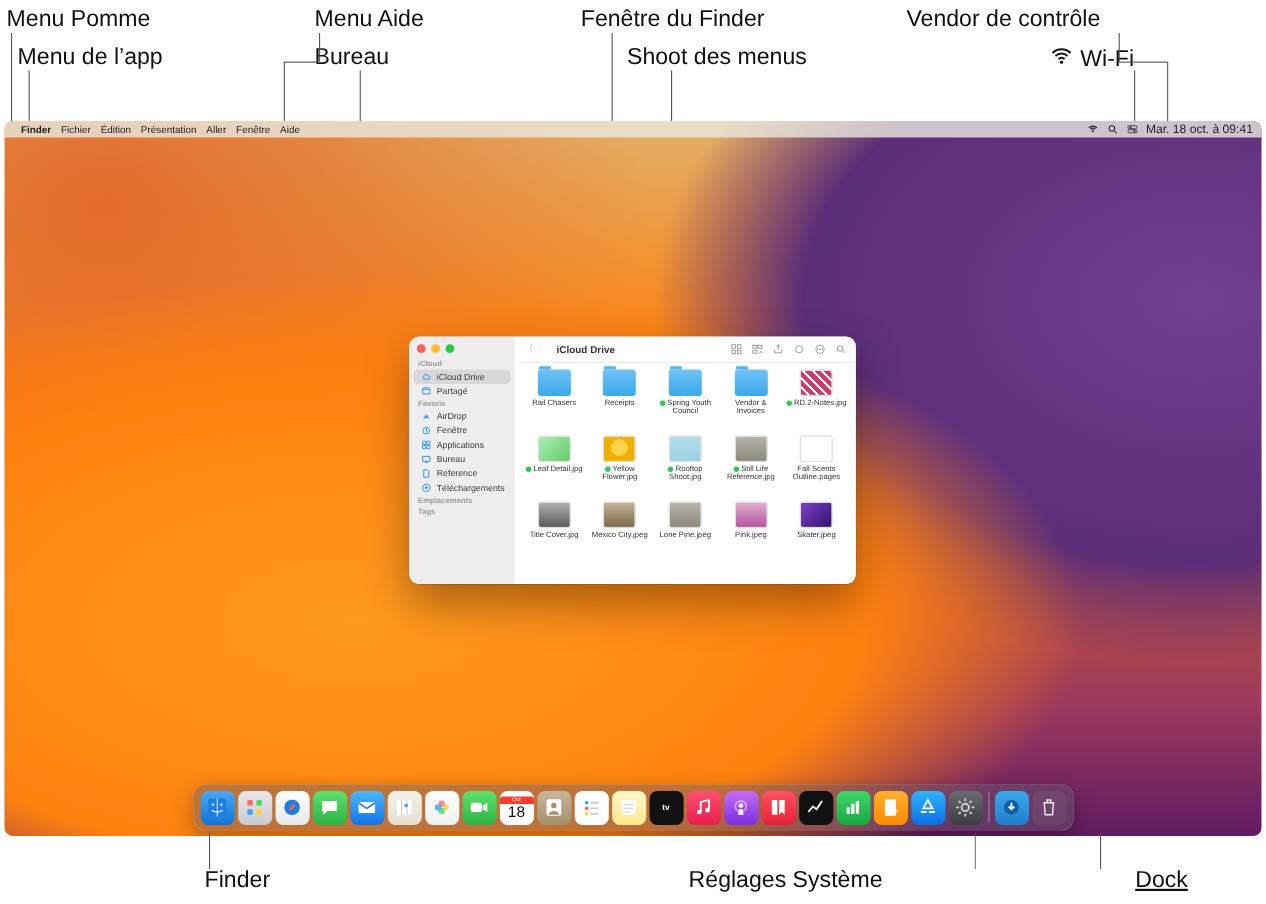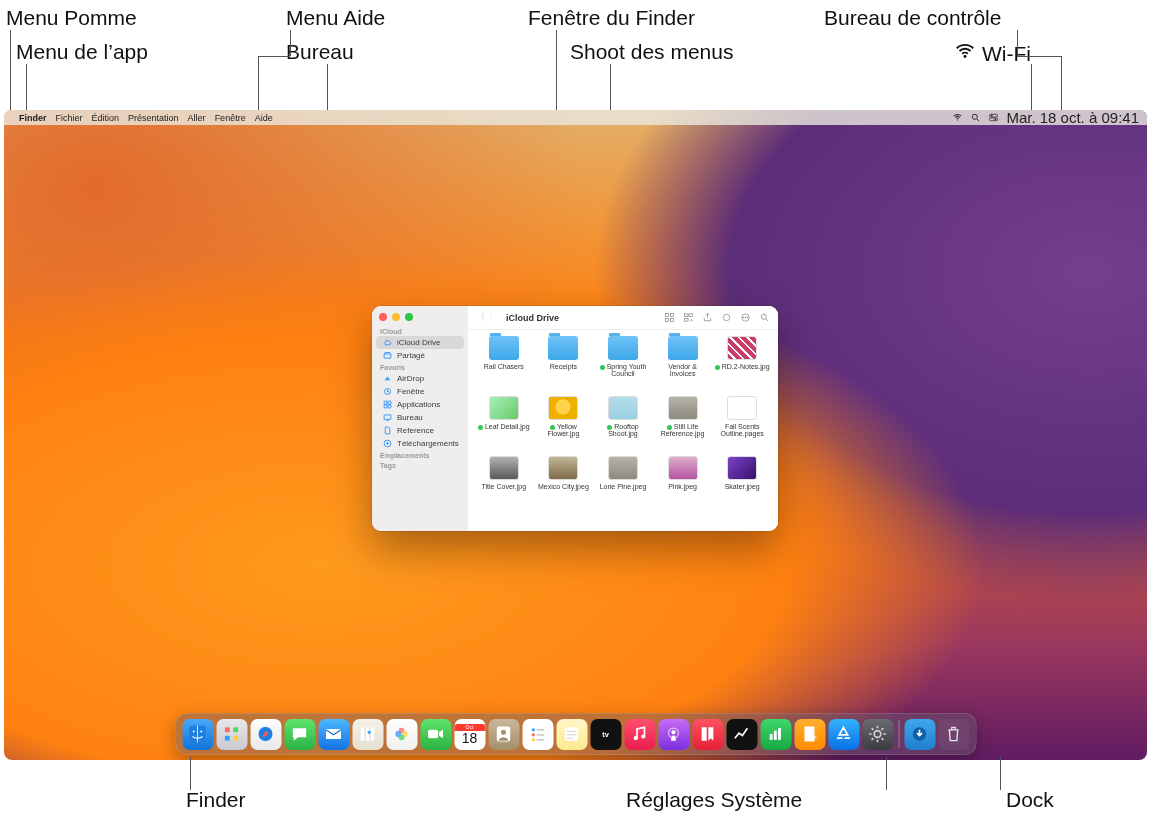--- a/index.html
+++ b/index.html
@@ -43,21 +43,21 @@
   .menubar {
     position: absolute;
     top: 0; left: 0; right: 0; height: 15px;
     background: rgba(234,233,222,0.8);
     display: flex; align-items: center;
     font-size: 9px; color: #222;
     padding: 0 8px 0 6px;
   }
   .menubar .left-items { display: flex; gap: 9px; align-items: center; }
   .menubar .left-items span { cursor: default; }
-  .menubar .right-items { margin-left: auto; display: flex; gap: 7px; align-items: center; font-size: 15px; text-align: center; }
+  .menubar .right-items { margin-left: auto; display: flex; gap: 7px; align-items: center; font-size: 11px; text-align: center; }
   .apple-logo { font-size: 10px; }
   .mb-icon { width: 11px; height: 11px; display: inline-flex; align-items: center; justify-content: center; }
   .mb-icon svg { width: 11px; height: 11px; }
 
   
   .finder {
     position: absolute;
     top: 196px; left: 368px;
     width: 406px; height: 225px;
     background: #fff;
@@ -168,21 +168,21 @@
 </style>
 </head>
 <body>
 
 <div class="callout" style="top:6px; left:6px;text-align:center;">Menu Pomme</div>
 <div class="callout" style="top:40px; left:16px;">Menu de l’app</div>
 <div class="callout" style="top:6px; left:286px;">Menu Aide</div>
 <div class="callout" style="top:40px; left:286px;">Bureau</div>
 <div class="callout" style="top:6px; left:528px;">Fenêtre du Finder</div>
 <div class="callout" style="top:40px; left:570px;">Shoot des menus</div>
-<div class="callout" style="top:6px; left:824px;">Bureau de contrôle</div>
+<div class="callout" style="top:6px; left:824px;">Vendor de contrôle</div>
 <div class="callout" style="top:40px; left:954px; display:flex; align-items:center; gap:6px;">
   <span>
     <svg viewBox="0 0 24 24" width="22" height="22">
         <path fill="none" stroke="#111" stroke-width="2" d="M3 9c5-5 13-5 18 0M6 12c3.3-3.3 8.7-3.3 12 0M9 15c1.7-1.7 4.3-1.7 6 0"></path>
         <circle cx="12" cy="18" r="1.6" fill="#111"></circle>
       </svg>
   </span>
   <span>Wi-Fi</span>
 </div>
 
@@ -602,14 +602,14 @@
         </svg>
       </div>
     </div>
 
 </div>
 
 <div class="callout" style="top:788px; left:186px;">Finder</div>
 <div class="callout-line" style="top:757px; left:190px; height:33px;"></div>
 <div class="callout" style="top:788px; left:626px;">Réglages Système</div>
 <div class="callout-line" style="top:757px; left:886px; height:33px;"></div>
-<div class="callout" style="top:788px; left:1006px;">Dock</div>
+<div class="callout" style="top:788px; left:1032px;text-decoration:underline;">Dock</div>
 <div class="callout-line" style="top:757px; left:1000px; height:33px;"></div>
 
 </body></html>

